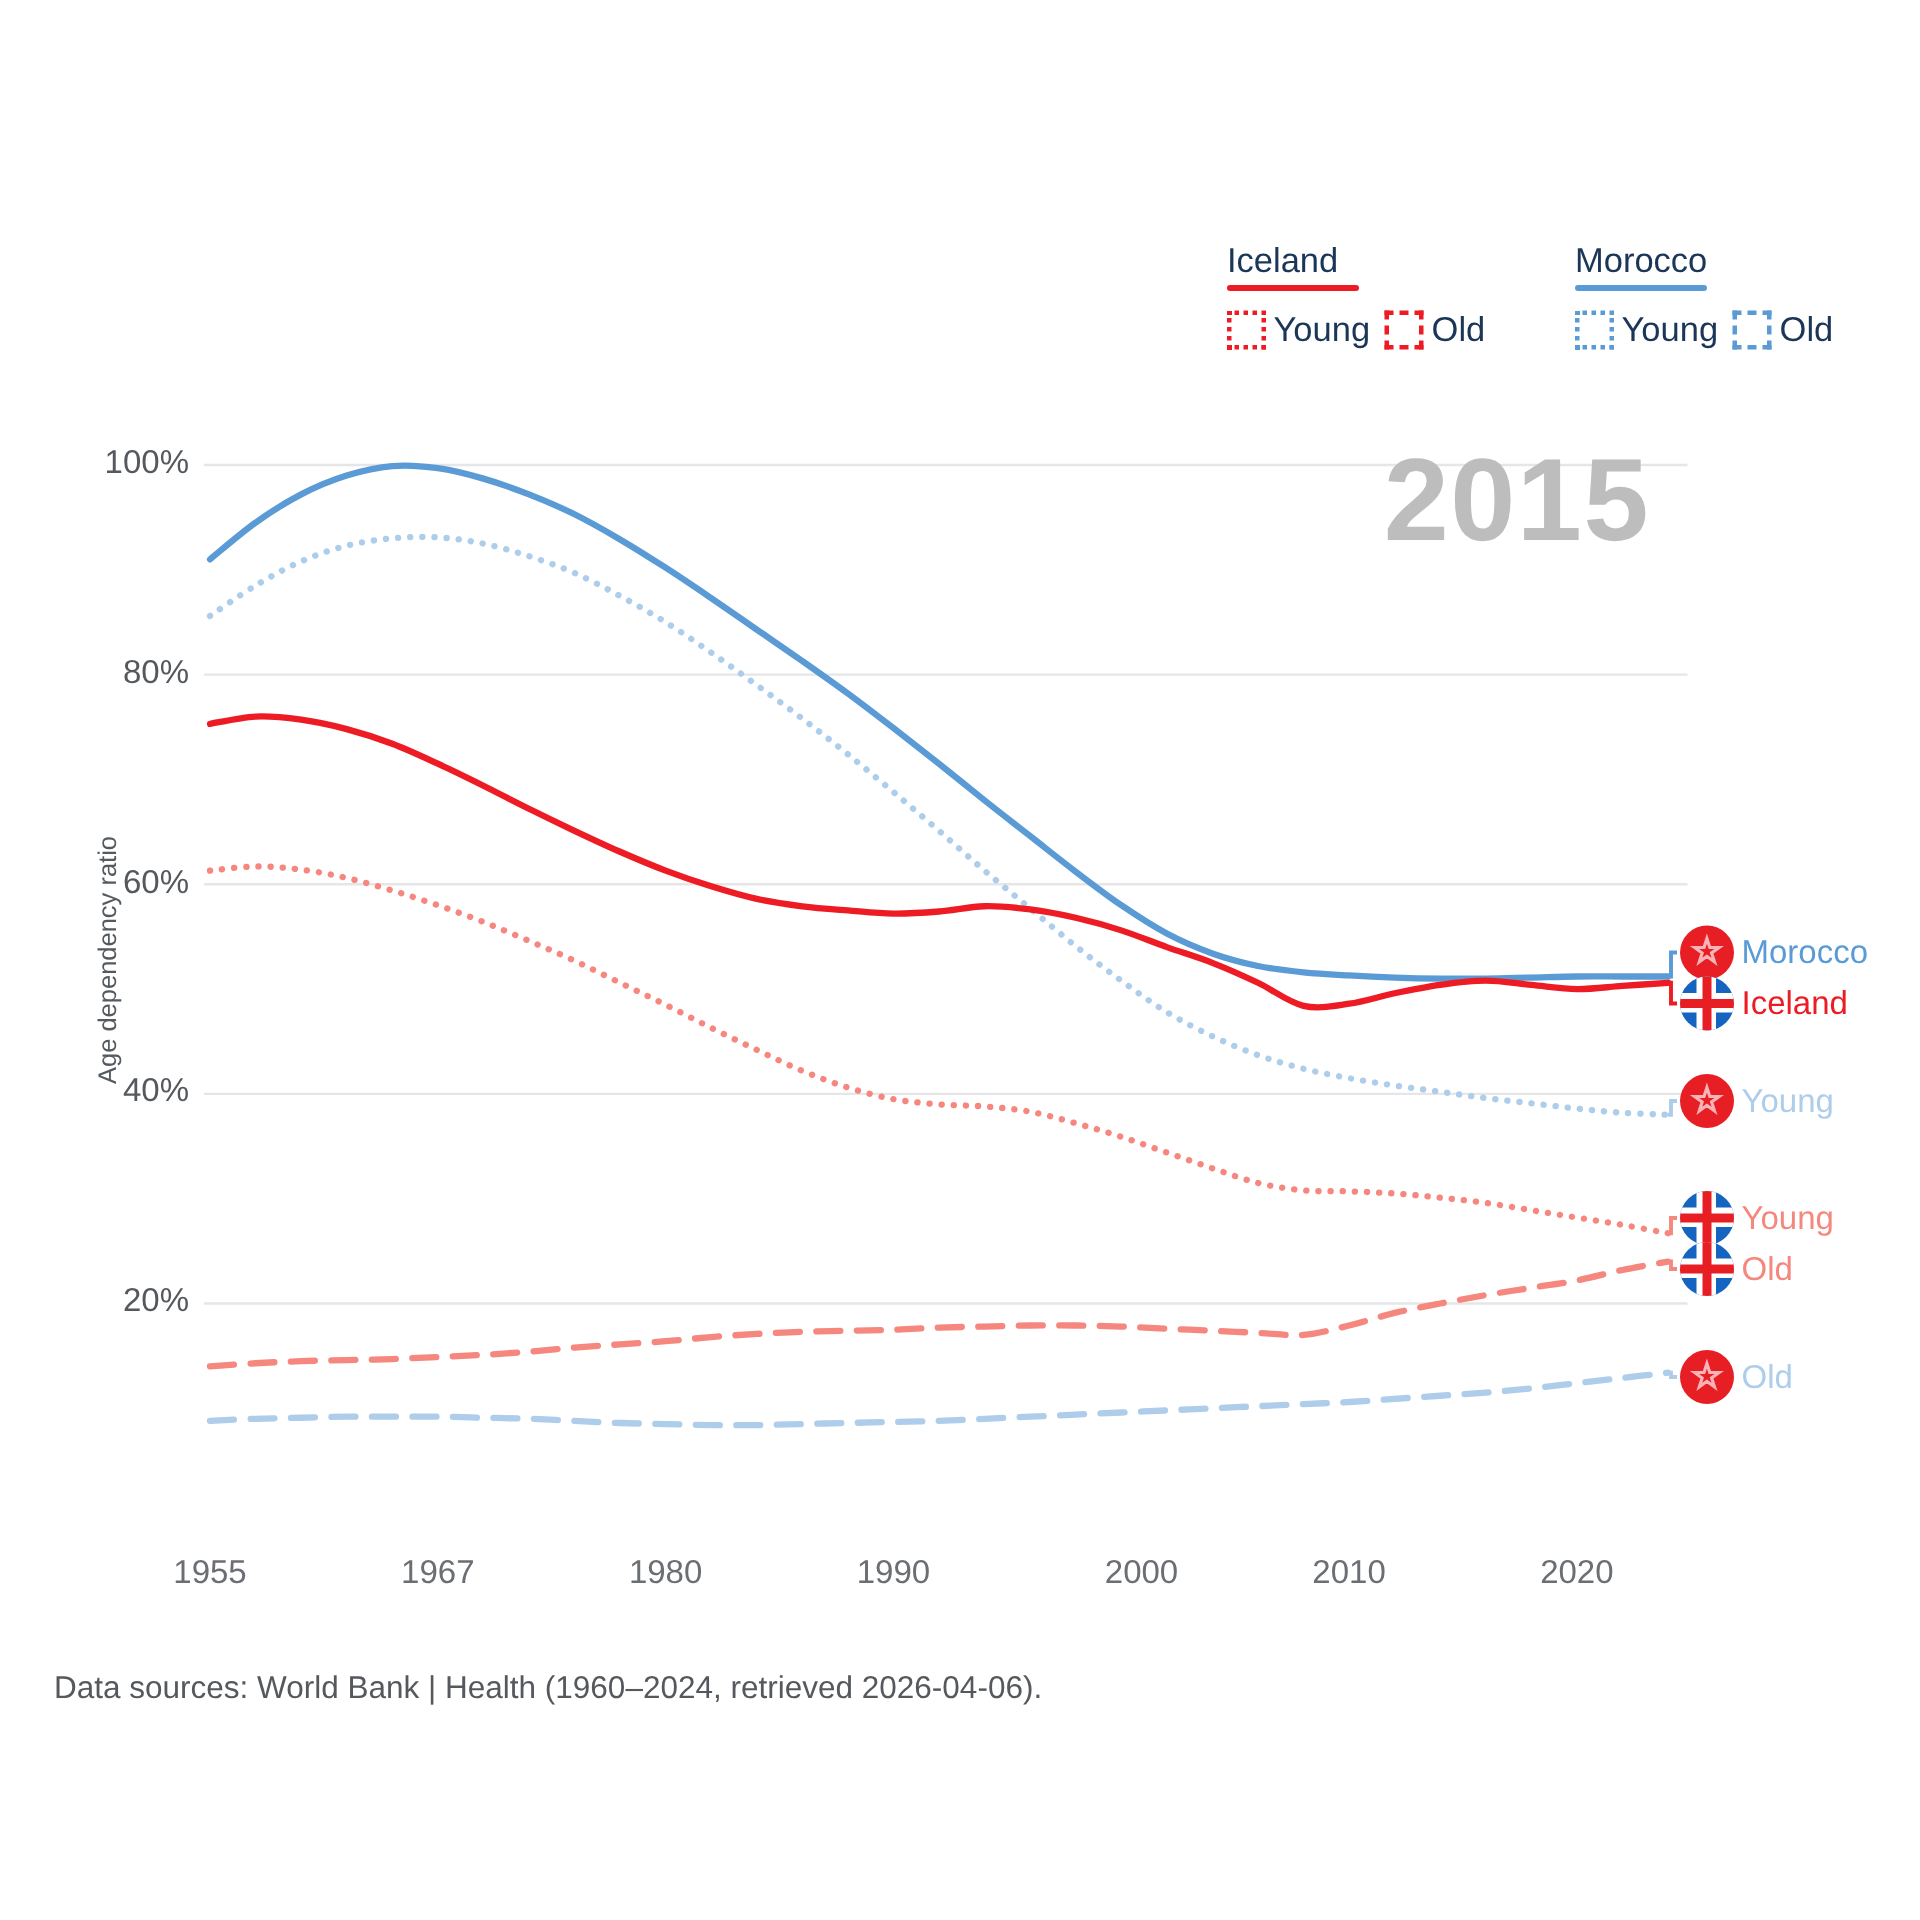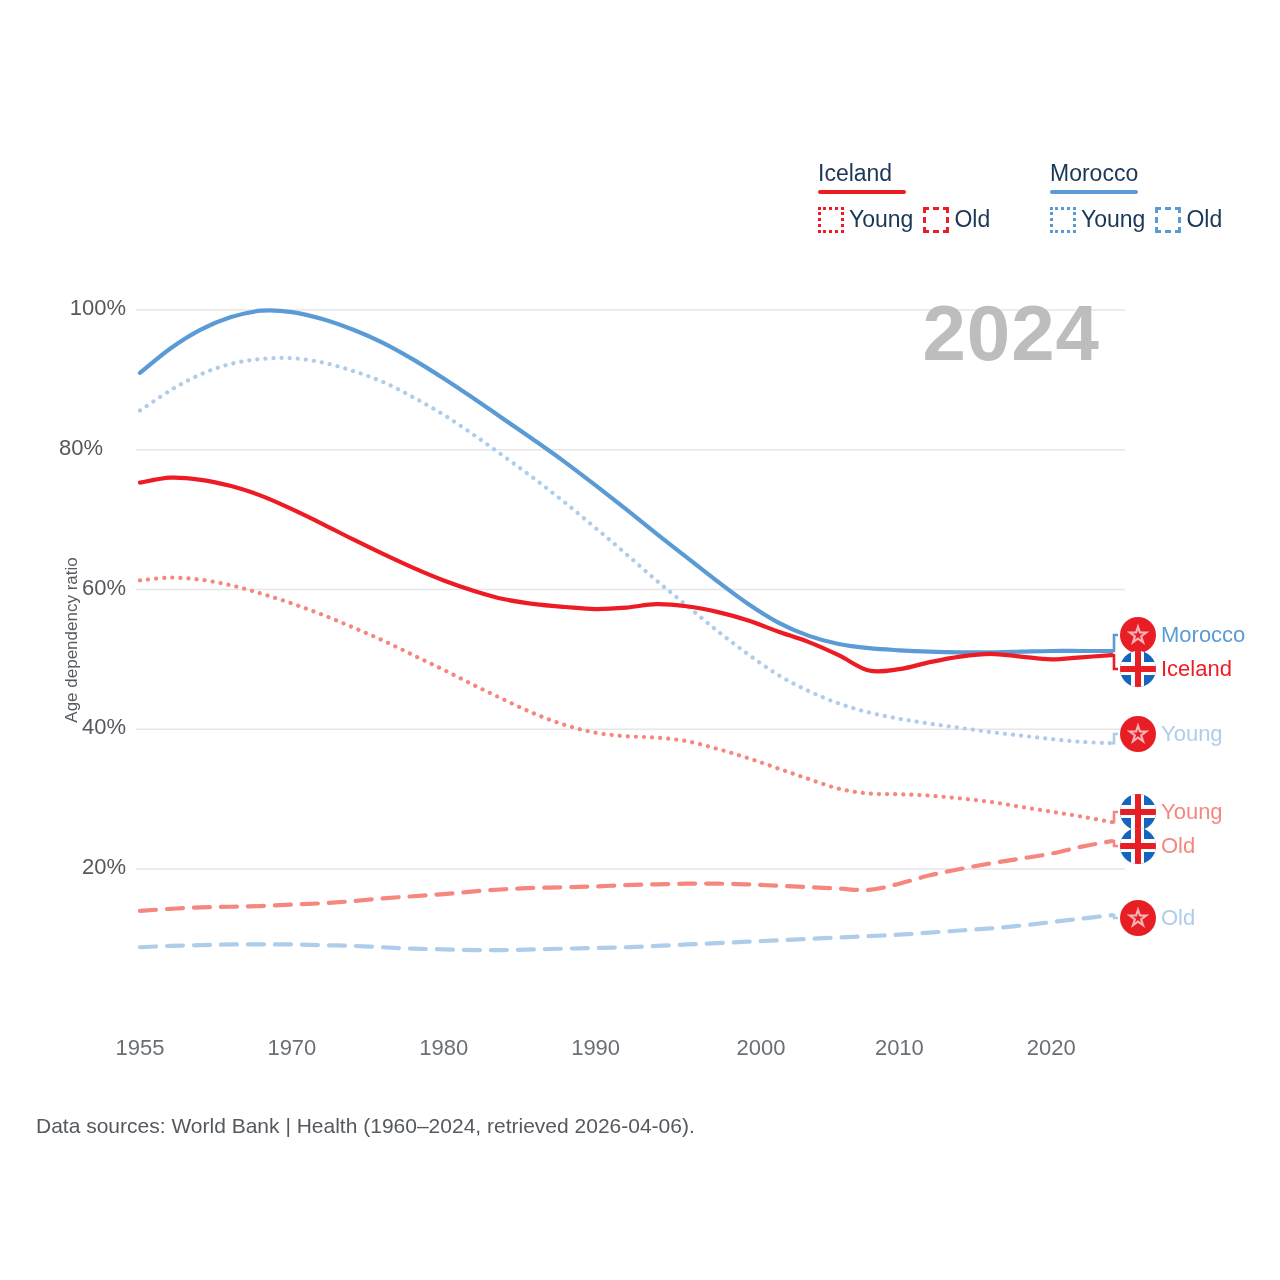--- a/index.html
+++ b/index.html
@@ -193,32 +193,32 @@
       <g id="leaderlayer">
           <path d="M1112.0,651.0 L1114.0,651.0 L1114.0,635 L1118,635" fill="none" stroke="#5b9bd5" stroke-width="2.6"></path>
           <path d="M1112.0,655.2 L1114.0,655.2 L1114.0,669 L1118,669" fill="none" stroke="#ed1c24" stroke-width="2.6"></path>
           <path d="M1112.0,743.2 L1114.0,743.2 L1114.0,734 L1118,734" fill="none" stroke="#aecdea" stroke-width="2.6"></path>
           <path d="M1112.0,822.2 L1114.0,822.2 L1114.0,812 L1118,812" fill="none" stroke="#f5877f" stroke-width="2.6"></path>
           <path d="M1112.0,841.0 L1114.0,841.0 L1114.0,846 L1118,846" fill="none" stroke="#f5877f" stroke-width="2.6"></path>
           <path d="M1112.0,915.1 L1114.0,915.1 L1114.0,918 L1118,918" fill="none" stroke="#aecdea" stroke-width="2.6"></path>
         </g>
     </svg>
 
-    <div class="watermark">2024</div>
+    <div class="watermark">2015</div>
     <div class="ylabel">Age dependency ratio</div>
     <div id="yticks">
         <div class="ytick" style="left: 36px; top: 854px;">20%</div>
         <div class="ytick" style="left: 36px; top: 714.25px;">40%</div>
         <div class="ytick" style="left: 36px; top: 574.5px;">60%</div>
-        <div class="ytick" style="left: 36px; top: 434.75px; text-align: center;">80%</div>
+        <div class="ytick" style="left: 36px; top: 434.75px;">80%</div>
         <div class="ytick" style="left: 36px; top: 295px;">100%</div>
       </div>
     <div id="xticks">
         <div class="xtick" style="left: 95px; top: 1035px;">1955</div>
-        <div class="xtick" style="left: 246.875px; top: 1035px;">1970</div>
+        <div class="xtick" style="left: 246.875px; top: 1035px;">1967</div>
         <div class="xtick" style="left: 398.75px; top: 1035px;">1980</div>
         <div class="xtick" style="left: 550.625px; top: 1035px;">1990</div>
         <div class="xtick" style="left: 716px; top: 1035px;">2000</div>
         <div class="xtick" style="left: 854.375px; top: 1035px;">2010</div>
         <div class="xtick" style="left: 1006.25px; top: 1035px;">2020</div>
       </div>
     <div id="endpoints">
         <div class="endpoint" style="left: 1120px; top: 617px;">
           <span class="flag ma">
             <span class="star">☆</span>

